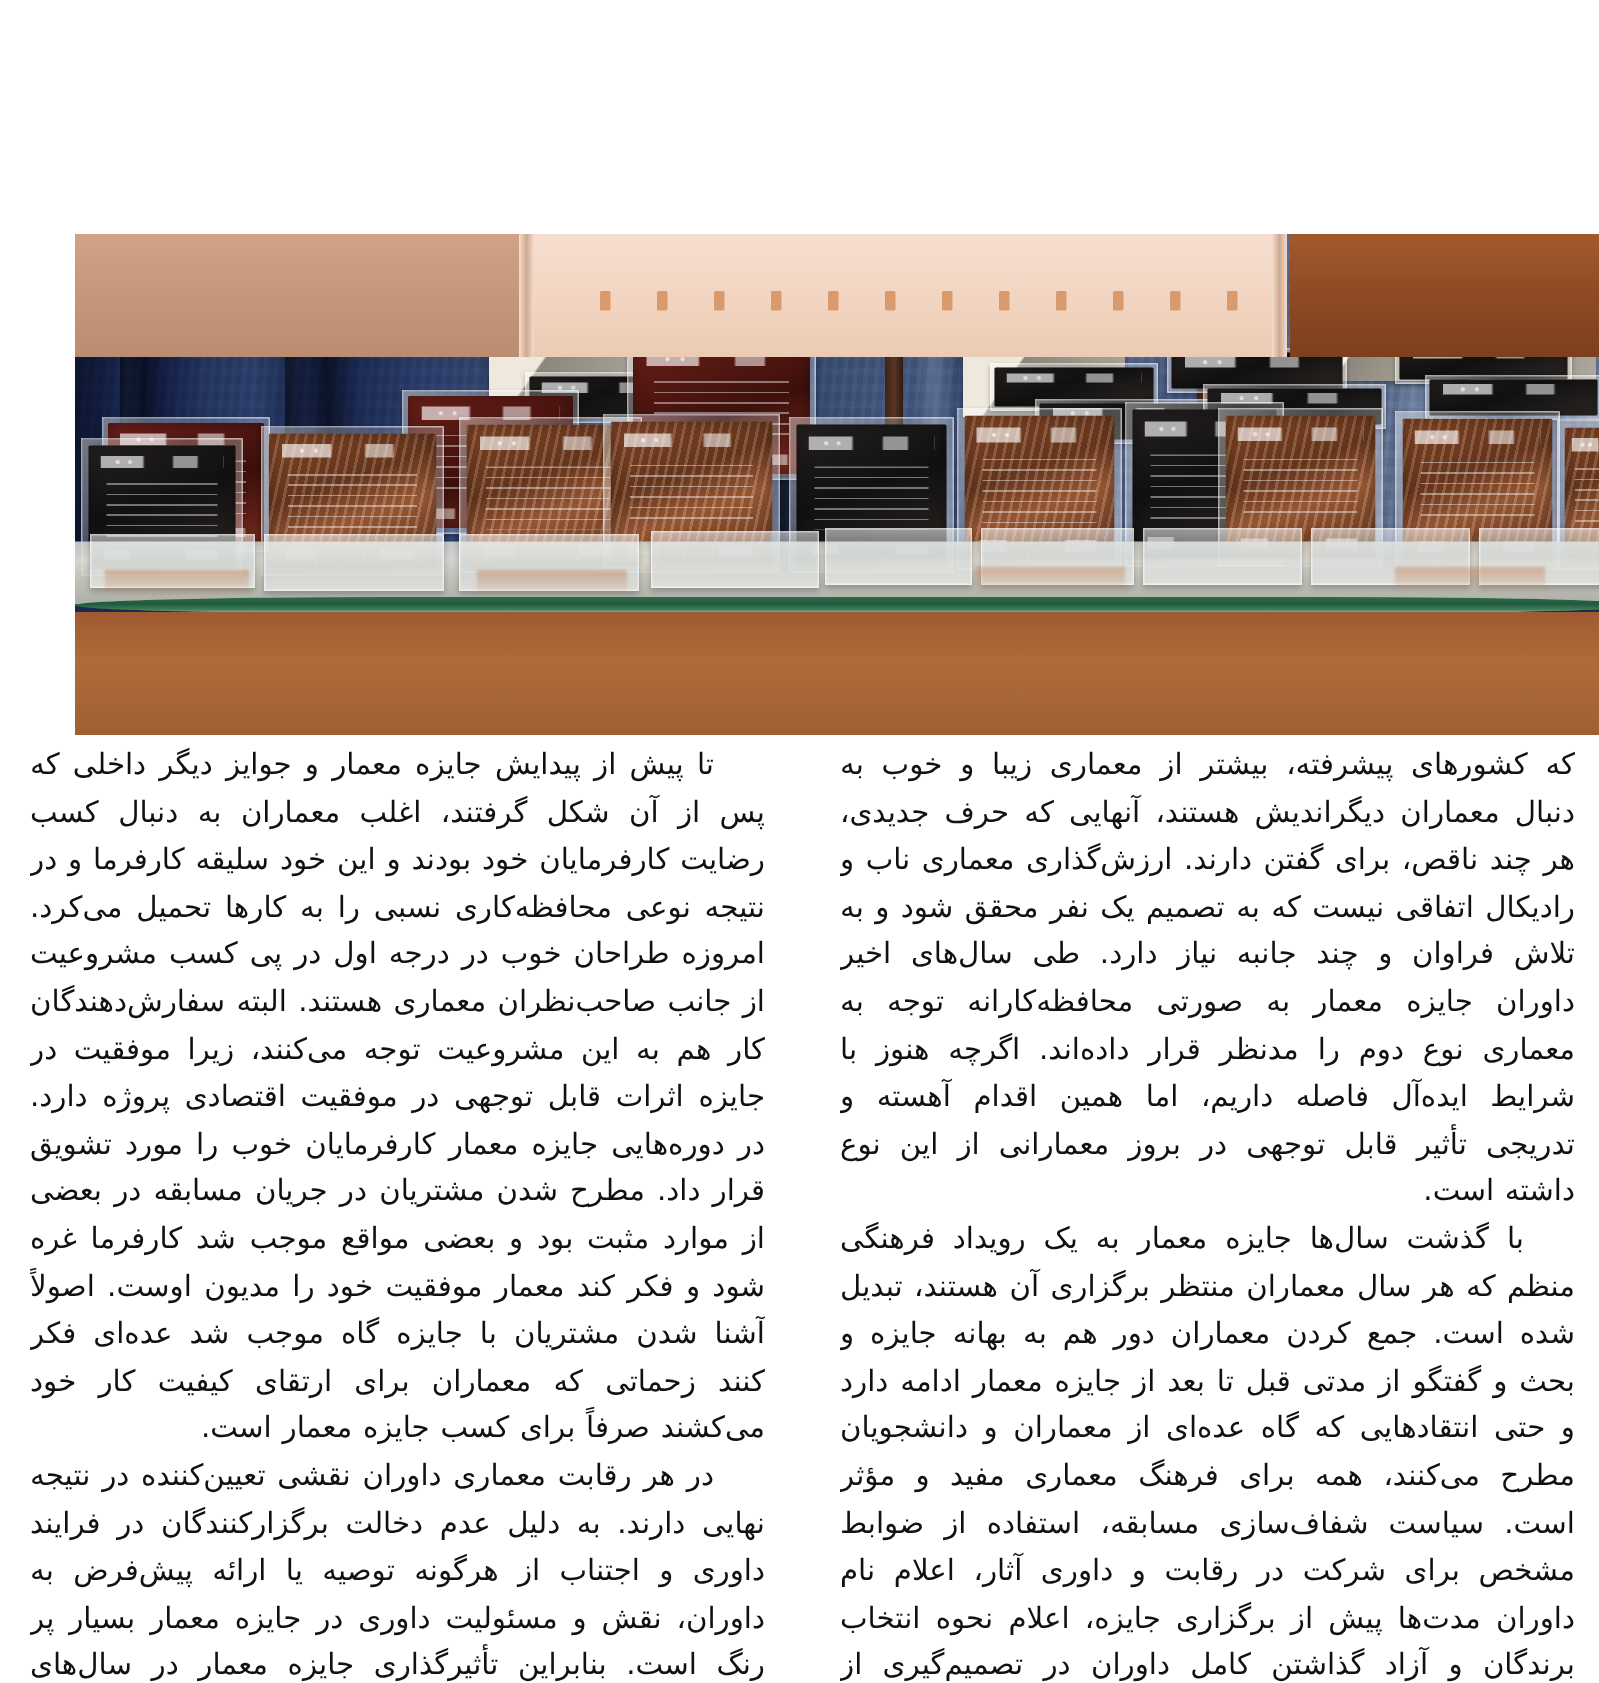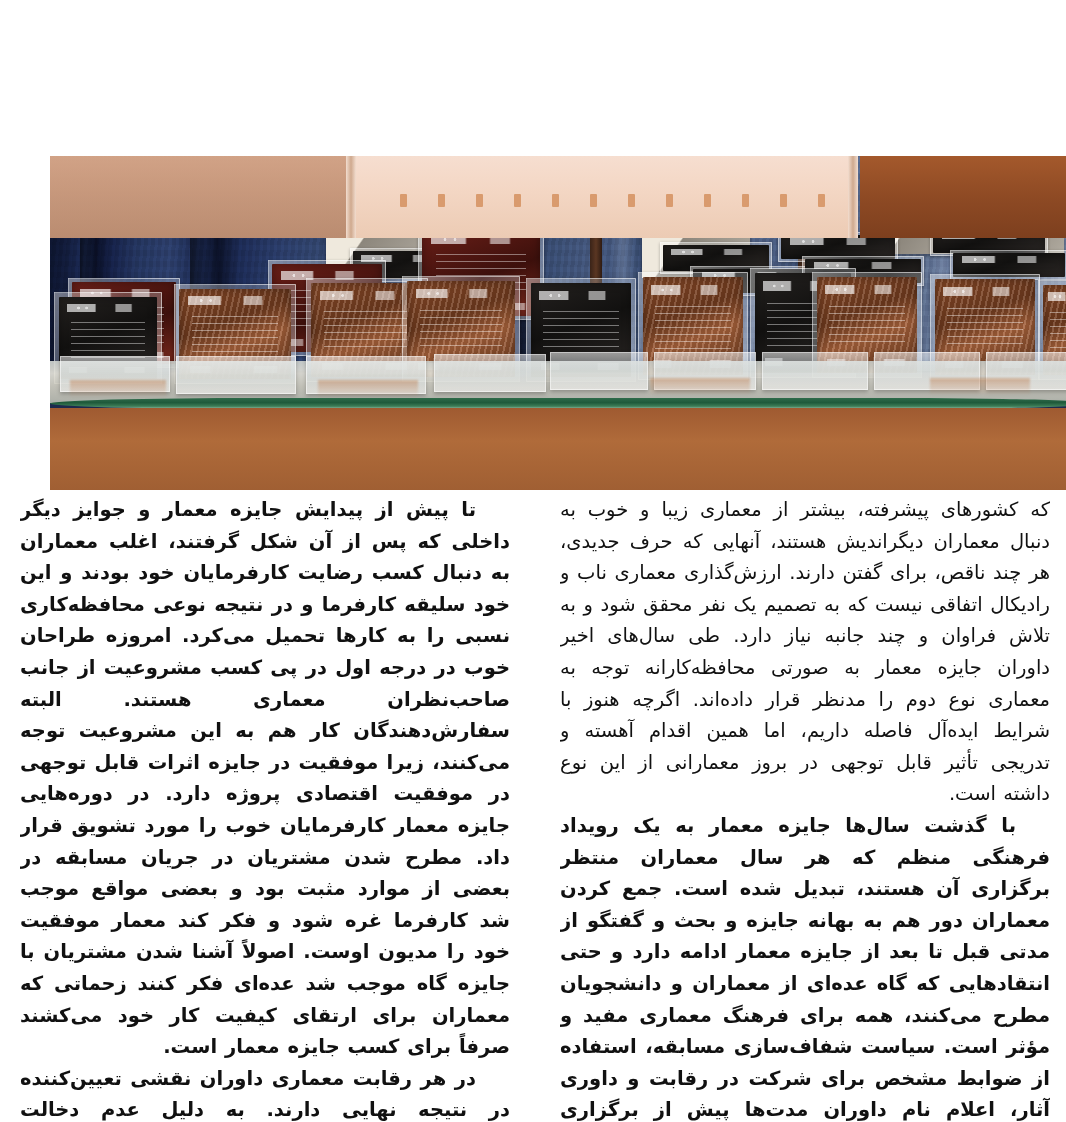--- a/index.html
+++ b/index.html
@@ -160,21 +160,21 @@
     text-align:justify;
     text-align-last:right;
     font-size:19.5px;
     line-height:31.6px;
     color:#111111;
     font-family:"DejaVu Sans","Liberation Sans",sans-serif;
     direction:rtl;
     letter-spacing:0;
     word-spacing:1px;
   }
-  p.para.indent{text-indent:34px;font-weight:bold;}
+  p.para.indent{text-indent:34px;}
   p.para + p.para{margin-top:0;}
 </style>
 </head>
 <body>
 
 <div class="page">
 
   <figure class="photo-figure">
     <div class="photo">
 

